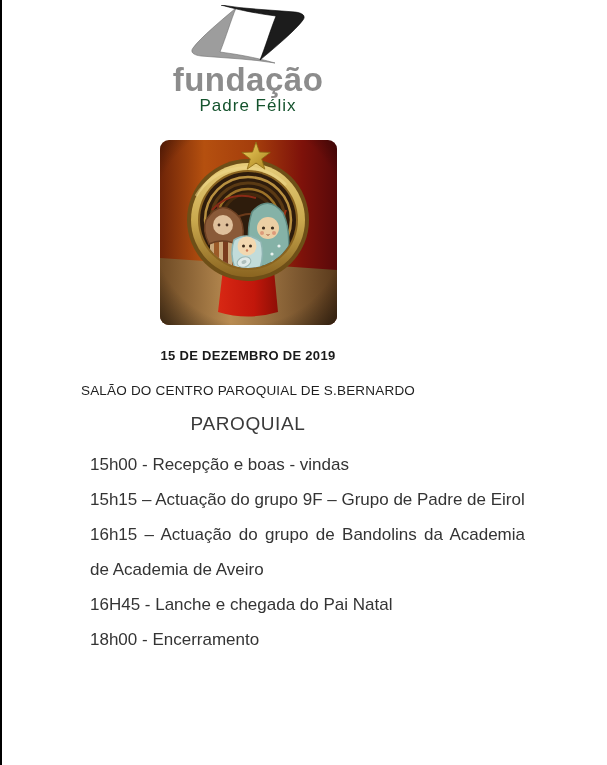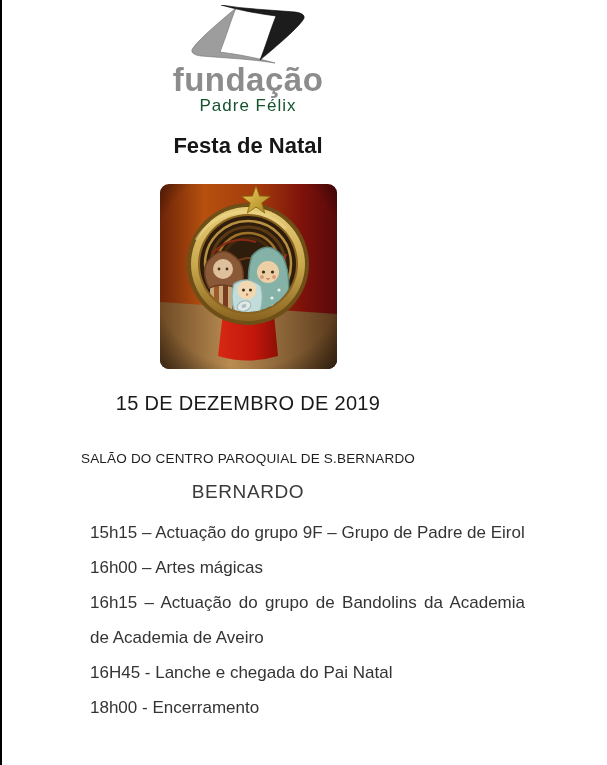--- a/index.html
+++ b/index.html
@@ -9,43 +9,42 @@
   }
   .edge-line{position:absolute;left:0;top:0;width:2px;height:765px;background:#000;}
   .page{width:496px;height:765px;position:relative;}
   .logo{padding-top:5px;text-align:center;}
   .logo-icon{display:block;margin:0 auto;width:140px;height:62px;}
   .brand{font-size:33px;font-weight:bold;color:#8c8c8c;letter-spacing:.5px;line-height:30px;margin-top:-2px;}
   .brand-sub{font-size:17px;color:#14532d;letter-spacing:1px;line-height:19px;margin-top:1px;}
   .title{margin-top:18px;text-align:center;font-size:22px;font-weight:bold;color:#161616;}
   .photo{display:block;margin:25px auto 0;width:177px;height:185px;border-radius:9px;overflow:hidden;}
   .photo svg{display:block;}
-  .date{margin-top:23px;text-align:center;font-size:20px;font-weight:normal;color:#1a1a1a;letter-spacing:.3px;}
-  .venue{margin-top:36px;text-align:center;font-size:13.5px;color:#1f1f1f;letter-spacing:.2px;}
+  .date{margin-top:23px;text-align:center;font-size:13px;font-weight:bold;color:#1a1a1a;letter-spacing:.3px;}
+  .venue{margin-top:20px;text-align:center;font-size:13.5px;color:#1f1f1f;letter-spacing:.2px;}
   .prog-head{margin-top:15px;text-align:center;font-size:19px;color:#3a3a3a;letter-spacing:.6px;}
   .program{margin:12px 0 0 90px;width:435px;}
   .program p{margin:0;font-size:17px;line-height:35px;color:#343434;text-align:justify;}
 </style>
 </head>
 <body>
 
 <div class="edge-line"></div>
 
 <div class="page">
 
   <div class="logo">
     <svg class="logo-icon" viewBox="0 0 140 62" aria-hidden="true">
       <path d="M58 3 C46 13 22 33 15 43 C12 47 15 50 23 51 C46 53 74 54 97 58 C76 52 57 49 42 47 C48 32 53 15 58 3 Z" stroke="#6f6f6f" stroke-width="0.6" fill="#9d9d9d"></path>
       <path d="M58 3 C46 13 22 33 15 43 C12 47 15 50 23 51 C46 53 74 54 97 58 C76 52 57 49 42 47 C48 32 53 15 58 3 Z" transform="rotate(180 70 29)" stroke="#000" stroke-width="0.6" fill="#1c1c1c"></path>
     </svg>
     <div class="brand">fundação</div>
     <div class="brand-sub">Padre Félix</div>
   </div>
 
-  <div class="title">Festa de Natal</div>
 
   <div class="photo">
     <svg viewBox="0 0 177 185" width="177" height="185" aria-hidden="true">
       <defs>
         <linearGradient id="wall" x1="0" y1="0" x2="1" y2="0">
           <stop offset="0" stop-color="#6e2408"></stop>
           <stop offset="0.25" stop-color="#b5500f"></stop>
           <stop offset="0.55" stop-color="#a33c0c"></stop>
           <stop offset="0.8" stop-color="#7e120a"></stop>
           <stop offset="1" stop-color="#58090a"></stop>
@@ -139,23 +138,23 @@
       </g>
 
       <polygon points="96,2 99.5,12.1 110.3,12.4 101.7,18.9 104.8,29.1 96,23 87.2,29.1 90.3,18.9 81.7,12.4 92.5,12.1" fill="url(#starGrad)" stroke="#8a6a14" stroke-width="0.8"></polygon>
 
       <rect x="0" y="0" width="177" height="185" fill="url(#vign)"></rect>
     </svg>
   </div>
 
   <div class="date">15 DE DEZEMBRO DE 2019</div>
   <div class="venue">SALÃO DO CENTRO PAROQUIAL DE S.BERNARDO</div>
-  <div class="prog-head">BERNARDO</div>
+  <div class="prog-head">PAROQUIAL</div>
 
   <div class="program">
+    <p>15h00 - Recepção e boas - vindas</p>
     <p>15h15 – Actuação do grupo 9F – Grupo de Padre de Eirol</p>
-    <p>16h00 – Artes mágicas</p>
     <p>16h15 – Actuação do grupo de Bandolins da Academia de Academia de Aveiro</p>
     <p>16H45 - Lanche e chegada do Pai Natal</p>
     <p>18h00 - Encerramento</p>
   </div>
 
 </div>
 
 </body></html>

